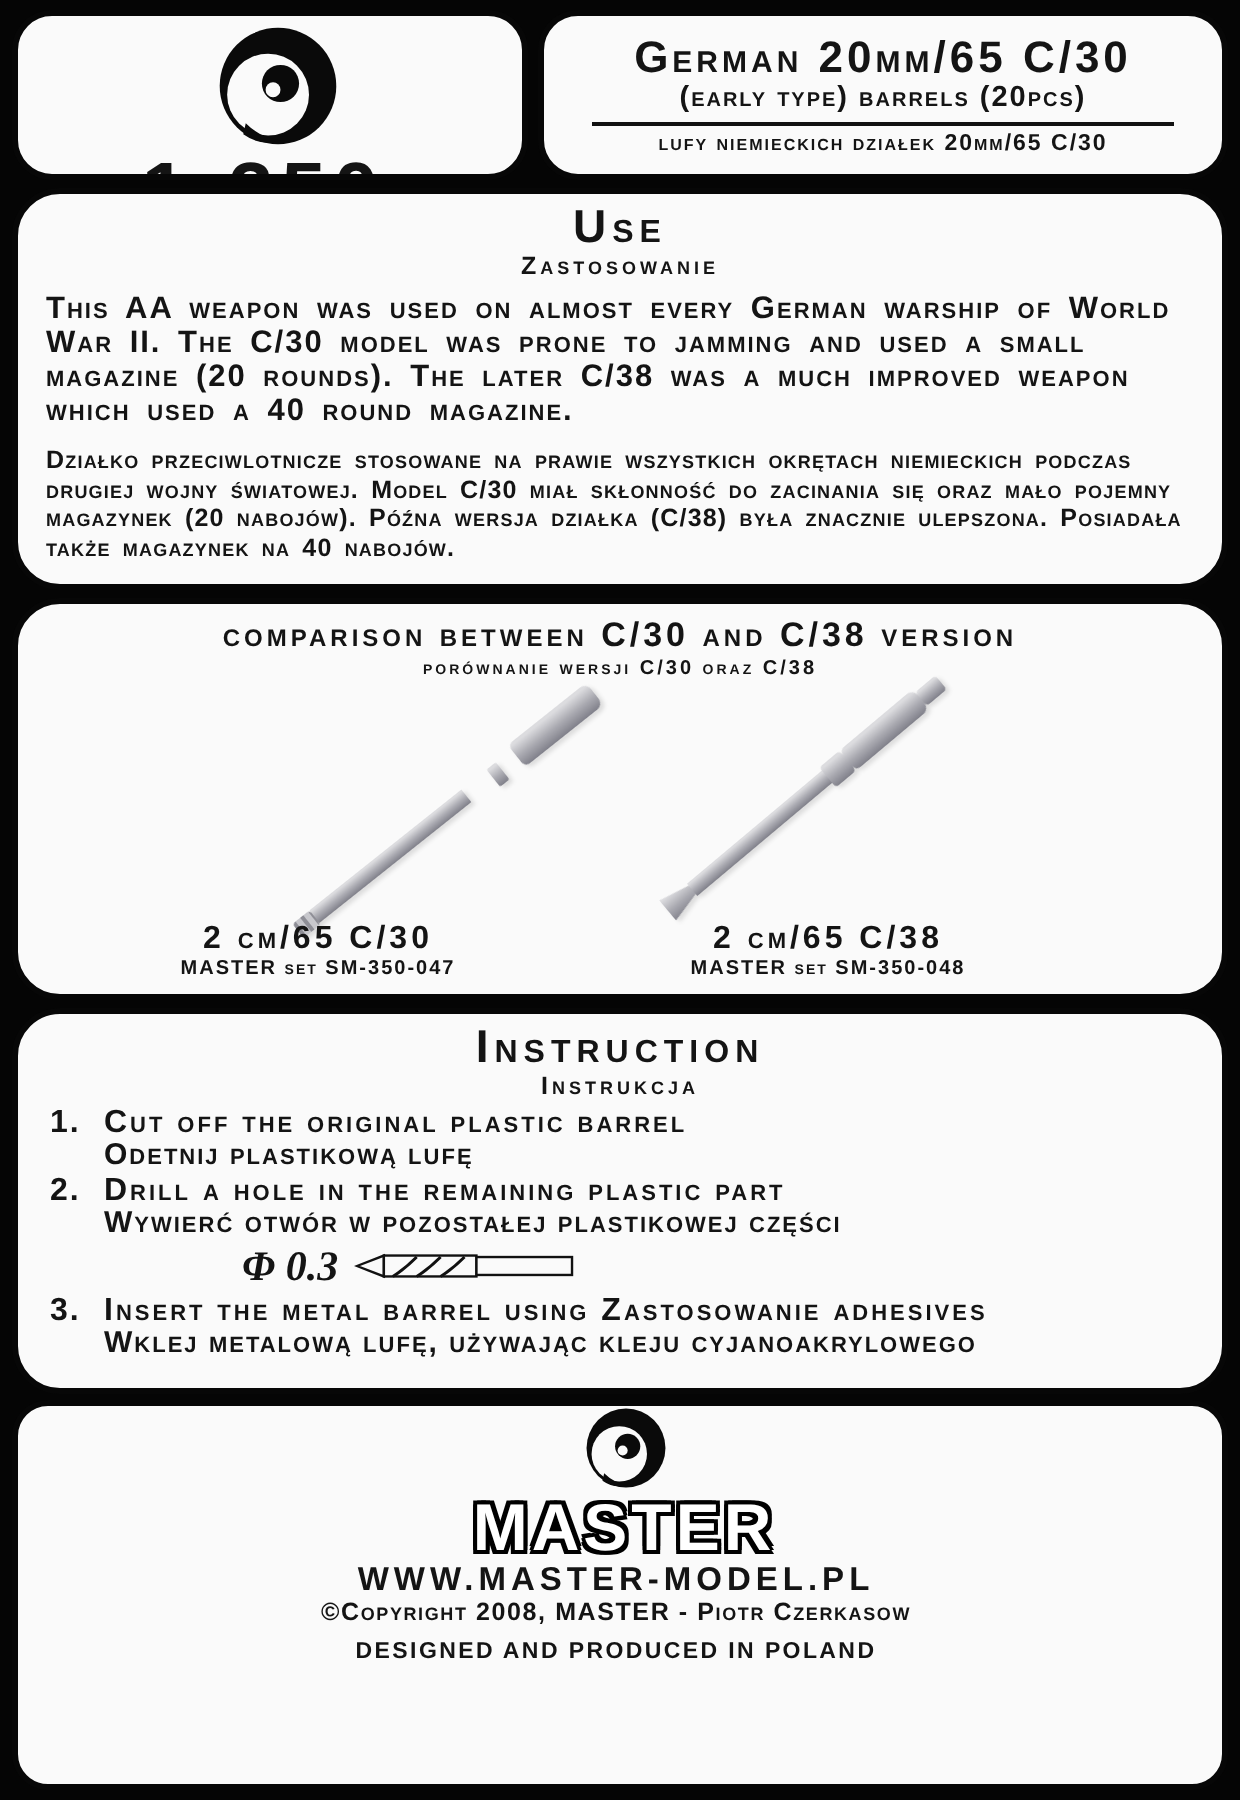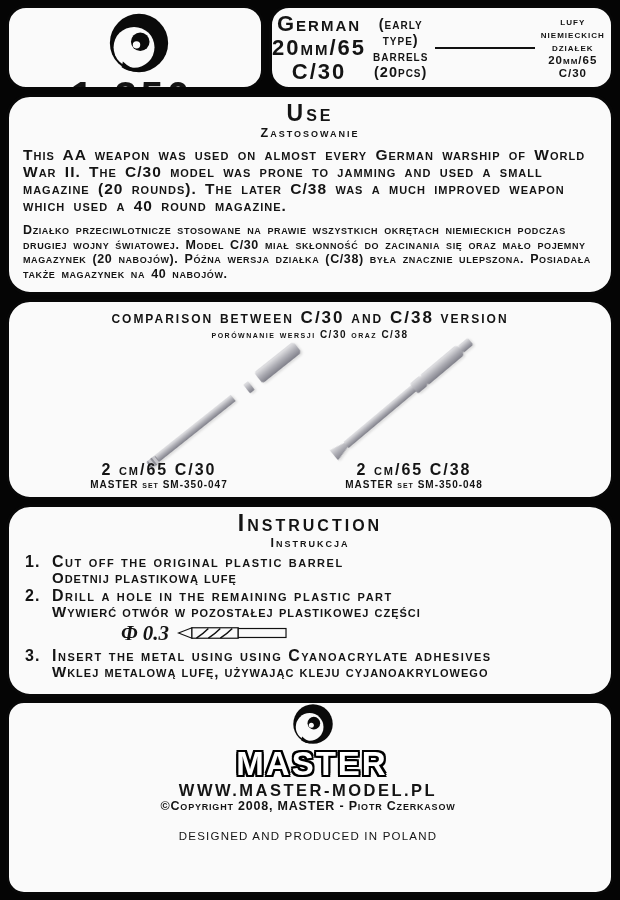--- a/index.html
+++ b/index.html
@@ -14,21 +14,21 @@
     position:relative;box-sizing:border-box;overflow:hidden;flex-shrink:0;flex-direction:column;
   }
   
   .row-top{display:flex;gap:5px;height:85px;margin-bottom:4px;flex-shrink:0;}
   .panel-series{width:258px;border-radius:20px;display:flex;align-items:center;}
   .logo-svg{width:62px;height:70px;margin-left:8px;flex-shrink:0;}
   .series-text{flex:1;text-align:center;padding-right:6px;}
   .scale{font-size:40px;font-weight:bold;letter-spacing:4px;line-height:36px;}
   .series-name{font-size:14px;font-weight:bold;letter-spacing:1.5px;line-height:15px;}
   .set-number{font-size:24px;font-weight:bold;letter-spacing:2.5px;line-height:24px;}
-  .panel-title{flex:1;border-radius:20px;display:flex;flex-direction:row;
+  .panel-title{flex:1;border-radius:20px;display:flex;flex-direction:column;
     align-items:center;justify-content:center;text-align:center;}
   .doc-title{font-size:22px;font-weight:bold;letter-spacing:2px;line-height:24px;}
   .doc-subtitle{font-size:14.5px;font-weight:bold;letter-spacing:1px;line-height:16px;}
   .title-divider{width:86%;height:0;border-top:2px solid #111;margin:4px 0 3px 0;}
   .doc-subtitle-pl{font-size:11.5px;font-weight:bold;letter-spacing:1px;line-height:13px;}
   
   .sec-h{font-size:23px;font-weight:bold;letter-spacing:3px;text-align:center;
     line-height:25px;margin-top:4px;}
   .sec-h-pl{font-size:12.5px;font-weight:bold;letter-spacing:2px;text-align:center;line-height:14px;}
   
@@ -83,21 +83,21 @@
   
   .panel-footer{flex:1;border-radius:18px;display:flex;align-items:center;min-height:36px;}
   .footer-logo{width:42px;height:42px;margin-left:5px;flex-shrink:0;}
   .wordmark{font-size:33px;font-weight:bold;letter-spacing:2px;color:#fff;margin-left:4px;
     font-variant:normal;text-transform:uppercase;white-space:nowrap;
     text-shadow:-2px -2px 0 #000,2px -2px 0 #000,-2px 2px 0 #000,2px 2px 0 #000,
       -2px 0 0 #000,2px 0 0 #000,0 -2px 0 #000,0 2px 0 #000;}
   .footer-right{flex:1;text-align:center;line-height:1;padding-right:4px;}
   .site{font-size:16.5px;font-weight:bold;letter-spacing:2.5px;line-height:15px;}
   .copyright{font-size:12.5px;font-weight:bold;letter-spacing:0.8px;line-height:12px;margin-top:2px;}
-  .origin{font-size:11.5px;font-weight:normal;letter-spacing:1.2px;line-height:12px;margin-top:18px;}
+  .origin{font-size:11.5px;font-weight:bold;letter-spacing:1.2px;line-height:12px;margin-top:8px;}
 </style>
 </head>
 <body>
 
 <div class="page">
 
   <div class="row-top">
     <section class="panel panel-series">
       <svg class="logo-svg" viewBox="0 0 100 100" aria-hidden="true">
         <circle cx="50" cy="50" r="47" fill="#0a0a0a"></circle>
@@ -181,21 +181,21 @@
         <path d="M26,18 Q34,13 42,5" stroke="#111" stroke-width="2" fill="none"></path>
         <path d="M42,18 Q50,13 58,5" stroke="#111" stroke-width="2" fill="none"></path>
         <path d="M58,18 Q66,13 74,5" stroke="#111" stroke-width="2" fill="none"></path>
         <rect x="82" y="5" width="64" height="12" fill="#fafafa" stroke="#111" stroke-width="1.6"></rect>
       </svg>
     </div>
 
     <div class="step">
       <span class="step-num">3.</span>
       <div>
-        <div class="step-en">Insert the metal using using Cyanoacrylate adhesives</div>
+        <div class="step-en">Insert the metal barrel using Zastosowanie adhesives</div>
         <div class="step-pl">Wklej metalową lufę, używając kleju cyjanoakrylowego</div>
       </div>
     </div>
   </section>
 
   <section class="panel panel-footer">
     <svg class="footer-logo" viewBox="0 0 100 100" aria-hidden="true">
       <circle cx="50" cy="50" r="47" fill="#0a0a0a"></circle>
       <circle cx="42" cy="57" r="33" fill="#fafafa"></circle>
       <circle cx="52" cy="48" r="15" fill="#0a0a0a"></circle>

